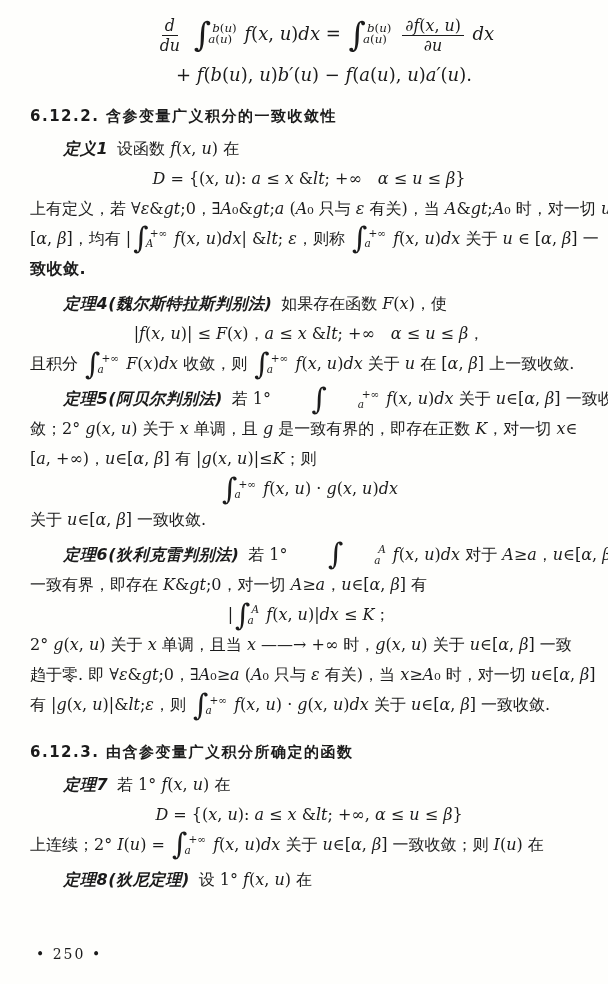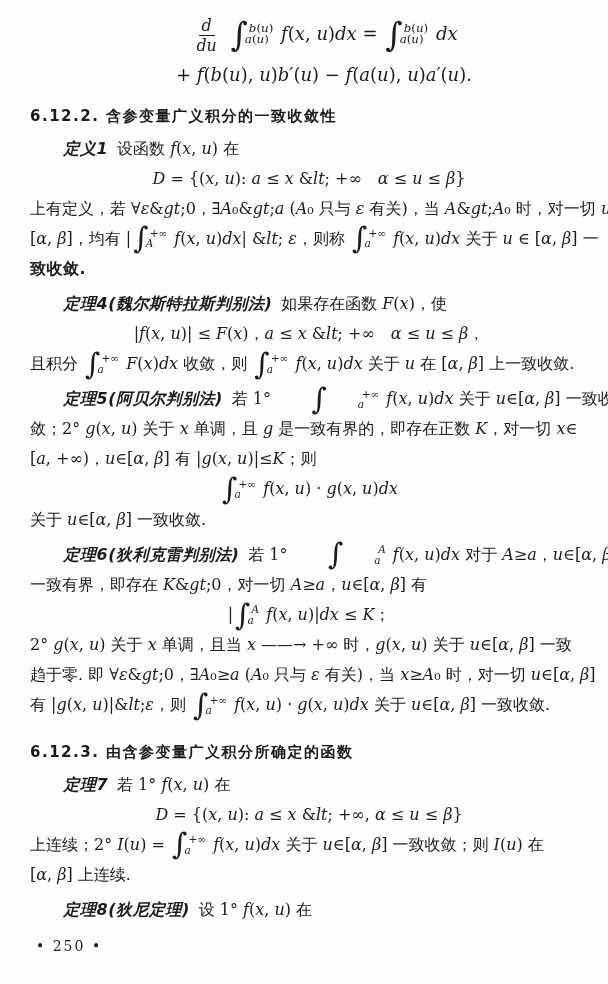--- a/index.html
+++ b/index.html
@@ -82,21 +82,21 @@
     vertical-align:middle;
     font-size:88%;
     line-height:1.2;
     margin:0 3px;
   }
   .fn{border-bottom:1.5px solid currentColor;padding:0 3px;}
   .fd{padding:0 3px;text-align:right;}
   .pagenum{
     position:absolute;
     left:36px;
-    bottom:30px;
+    bottom:22px;
     font-size:14px;
     letter-spacing:2px;
   }
   i{font-family:"DejaVu Serif", serif;}
 </style>
 </head>
 <body>
 
 <div class="page">
 
@@ -109,21 +109,24 @@
           <span class="ilim">
             <span class="iu"><i>b</i>(<i>u</i>)</span>
             <span class="il"><i>a</i>(<i>u</i>)</span>
           </span>
         </span> <i>f</i>(<i>x</i>, <i>u</i>)<i>dx</i> = <span class="int">
           <span class="isym">∫</span>
           <span class="ilim">
             <span class="iu"><i>b</i>(<i>u</i>)</span>
             <span class="il"><i>a</i>(<i>u</i>)</span>
           </span>
-        </span>  <i>dx</i></div>
+        </span> <span class="frac">
+          <span class="fn"><i>∂f</i>(<i>x</i>, <i>u</i>)</span>
+          <span class="fd"><i>∂u</i></span>
+        </span> <i>dx</i></div>
     <div class="ln ctr">+ <i>f</i>(<i>b</i>(<i>u</i>), <i>u</i>)<i>b′</i>(<i>u</i>) − <i>f</i>(<i>a</i>(<i>u</i>), <i>u</i>)<i>a′</i>(<i>u</i>).</div>
   </div>
 
   <h2>6.12.2. 含参变量广义积分的一致收敛性</h2>
 
   <div class="para">
     <div class="ln ind"><b class="lead">定义1</b><span>设函数 <i>f</i>(<i>x</i>, <i>u</i>) 在</span></div>
     <div class="ln ctr"><i>D</i> = {(<i>x</i>, <i>u</i>): <i>a</i> ≤ <i>x</i> &amp;<i>lt</i>; +∞　<i>α</i> ≤ <i>u</i> ≤ <i>β</i>}</div>
     <div class="ln">上有定义，若 ∀<i>ε</i>&amp;<i>gt</i>;0，∃<i>A</i>₀&amp;<i>gt</i>;<i>a</i> (<i>A</i>₀ 只与 <i>ε</i> 有关)，当 <i>A</i>&amp;<i>gt</i>;<i>A</i>₀ 时，对一切 <i>u</i>∈</div>
     <div class="ln">[<i>α</i>, <i>β</i>]，均有 |<span class="int">
@@ -212,21 +215,20 @@
   <div class="para">
     <div class="ln ind"><b class="lead">定理7</b><span>若 1° <i>f</i>(<i>x</i>, <i>u</i>) 在</span></div>
     <div class="ln ctr"><i>D</i> = {(<i>x</i>, <i>u</i>): <i>a</i> ≤ <i>x</i> &amp;<i>lt</i>; +∞, <i>α</i> ≤ <i>u</i> ≤ <i>β</i>}</div>
     <div class="ln">上连续；2° <i>I</i>(<i>u</i>) = <span class="int">
           <span class="isym">∫</span>
           <span class="ilim">
             <span class="iu">+∞</span>
             <span class="il"><i>a</i></span>
           </span>
         </span> <i>f</i>(<i>x</i>, <i>u</i>)<i>dx</i> 关于 <i>u</i>∈[<i>α</i>, <i>β</i>] 一致收敛；则 <i>I</i>(<i>u</i>) 在</div>
-    <div class="ln">[<i>α</i>, <i>β</i>] 上连续.</div>
   </div>
 
   <div class="para">
     <div class="ln ind"><b class="lead">定理8(狄尼定理)</b><span>设 1° <i>f</i>(<i>x</i>, <i>u</i>) 在</span></div>
   </div>
 
   <div class="pagenum">• 250 •</div>
 
 </div>
 

